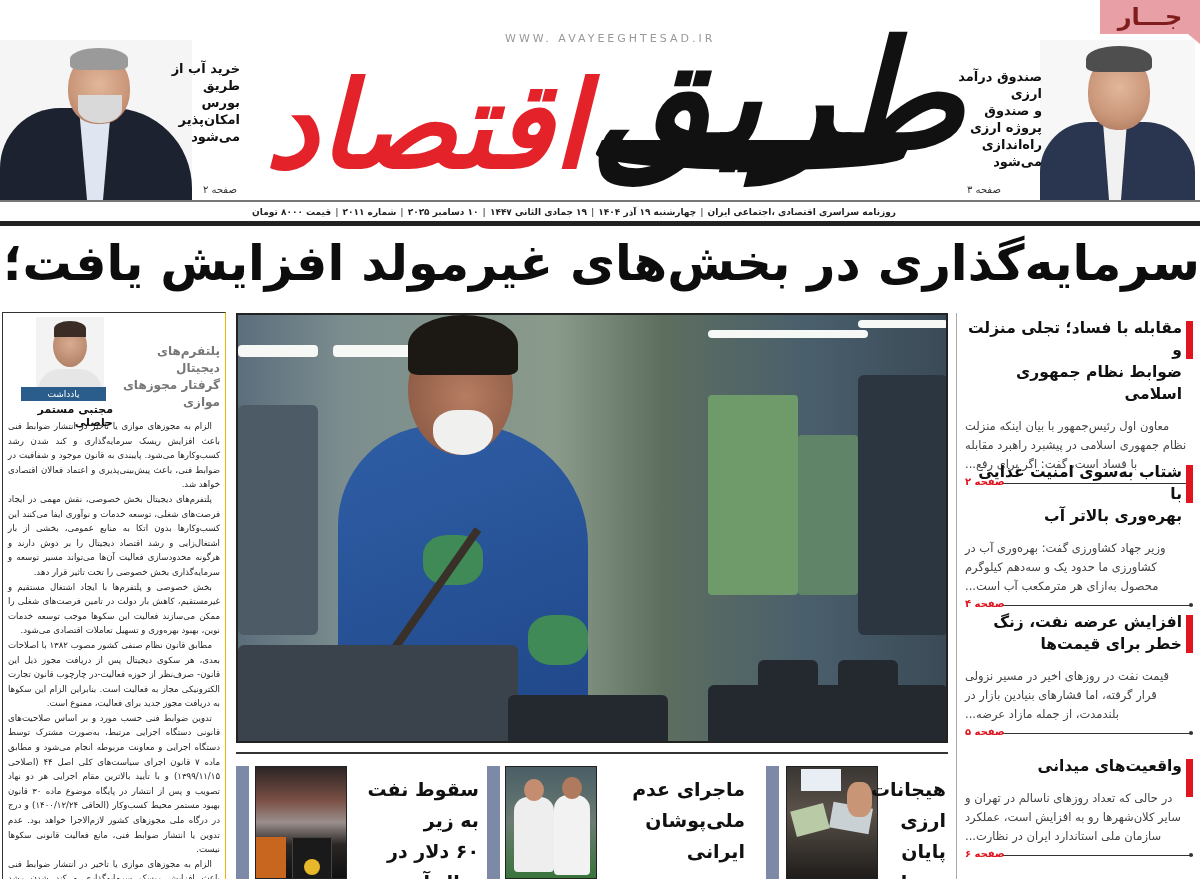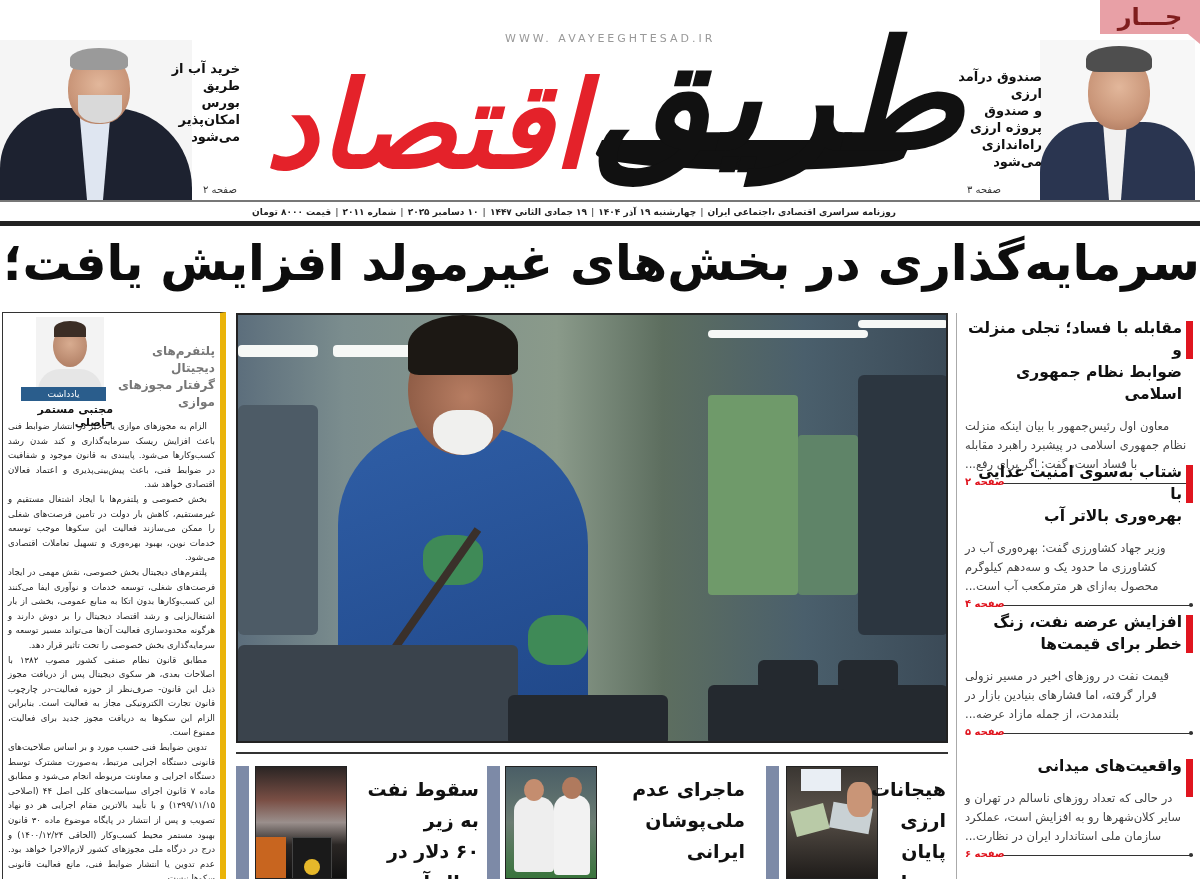--- a/index.html
+++ b/index.html
@@ -30,21 +30,21 @@
   .rule-top { left: 0; top: 200px; width: 1200px; height: 2px; background: #777; }
   .dateline { left: 300px; top: 203px; width: 600px; height: 18px; font-size: 9px; line-height: 18px; color: #222; text-align: right; white-space: nowrap; font-weight: bold; }
   .dateline span { padding: 0 4px; }
   .dateline .sep { color: #555; padding: 0; }
   .rule-thick { left: 0; top: 221px; width: 1200px; height: 5px; background: #222; }
 
   
   .headline { left: 0; top: 228px; width: 1200px; height: 72px; font-size: 49px; line-height: 72px; font-weight: bold; color: #0d0d0d; text-align: center; white-space: nowrap; letter-spacing: -1px; font-family: "DejaVu Sans", sans-serif; }
 
   
-  .editorial { left: 2px; top: 312px; width: 224px; height: 567px; border-left: 1px solid #333; border-right: 6px solid #eab308; border-top: 1px solid #333; padding: 0 5px; }
+  .editorial { left: 2px; top: 312px; width: 224px; height: 567px; border-left: 1px solid #333; border-right: 1px solid #eab308; border-top: 1px solid #333; padding: 0 5px; }
   .ed-head { position: relative; height: 100px; }
   .ed-photo { position: absolute; left: 28px; top: 4px; width: 68px; height: 70px; background: #f3f3f3; overflow: hidden; }
   .ed-photo .face { position: absolute; left: 17px; top: 8px; width: 34px; height: 42px; border-radius: 50%; background: radial-gradient(circle at 50% 45%, #d8ac90, #a9765c); }
   .ed-photo .hair { position: absolute; left: 18px; top: 4px; width: 32px; height: 16px; border-radius: 50% 50% 0 0; background: #3b2d25; }
   .ed-photo .shoulders { position: absolute; left: 2px; top: 52px; width: 64px; height: 22px; border-radius: 30px 30px 0 0; background: #e6e6e6; }
   .ed-tag { position: absolute; left: 13px; top: 74px; width: 85px; height: 14px; background: #2a5d8c; color: #fff; font-size: 9px; text-align: center; line-height: 14px; }
   .ed-author { position: absolute; left: 5px; top: 90px; width: 100px; font-size: 11px; font-weight: bold; text-align: right; }
   .ed-title { position: absolute; right: 0; top: 30px; width: 108px; font-size: 12px; line-height: 17px; color: #777; text-align: right; font-weight: bold; }
   .ed-body { margin-top: 6px; font-size: 8.6px; line-height: 14.6px; text-align: justify; color: #222; }
   .ed-body p { text-indent: 8px; }
@@ -149,22 +149,22 @@
     <div class="ed-photo">
       <div class="shoulders"></div>
       <div class="face"></div>
       <div class="hair"></div>
     </div>
     <div class="ed-tag">یادداشت</div>
     <div class="ed-author">مجتبی مستمر حاصلی</div>
   </div>
   <div class="ed-body">
     <p>الزام به مجوزهای موازی یا تاخیر در انتشار ضوابط فنی باعث افزایش ریسک سرمایه‌گذاری و کند شدن رشد کسب‌وکارها می‌شود. پایبندی به قانون موجود و شفافیت در ضوابط فنی، باعث پیش‌بینی‌پذیری و اعتماد فعالان اقتصادی خواهد شد.</p>
+    <p>پلتفرم‌های دیجیتال بخش خصوصی، نقش مهمی در ایجاد فرصت‌های شغلی، توسعه خدمات و نوآوری ایفا می‌کنند این کسب‌وکارها بدون اتکا به منابع عمومی، بخشی از بار اشتغال‌زایی و رشد اقتصاد دیجیتال را بر دوش دارند و هرگونه محدودسازی فعالیت آن‌ها می‌تواند مسیر توسعه و سرمایه‌گذاری بخش خصوصی را تحت تاثیر قرار دهد.</p>
     <p>بخش خصوصی و پلتفرم‌ها با ایجاد اشتغال مستقیم و غیرمستقیم، کاهش بار دولت در تامین فرصت‌های شغلی را ممکن می‌سازند فعالیت این سکوها موجب توسعه خدمات نوین، بهبود بهره‌وری و تسهیل تعاملات اقتصادی می‌شود.</p>
-    <p>پلتفرم‌های دیجیتال بخش خصوصی، نقش مهمی در ایجاد فرصت‌های شغلی، توسعه خدمات و نوآوری ایفا می‌کنند این کسب‌وکارها بدون اتکا به منابع عمومی، بخشی از بار اشتغال‌زایی و رشد اقتصاد دیجیتال را بر دوش دارند و هرگونه محدودسازی فعالیت آن‌ها می‌تواند مسیر توسعه و سرمایه‌گذاری بخش خصوصی را تحت تاثیر قرار دهد.</p>
     <p>مطابق قانون نظام صنفی کشور مصوب ۱۳۸۲ با اصلاحات بعدی، هر سکوی دیجیتال پس از دریافت مجوز ذیل این قانون- صرف‌نظر از حوزه فعالیت-در چارچوب قانون تجارت الکترونیکی مجاز به فعالیت است. بنابراین الزام این سکوها به دریافت مجوز جدید برای فعالیت، ممنوع است.</p>
     <p>تدوین ضوابط فنی حسب مورد و بر اساس صلاحیت‌های قانونی دستگاه اجرایی مرتبط، به‌صورت مشترک توسط دستگاه اجرایی و معاونت مربوطه انجام می‌شود و مطابق ماده ۷ قانون اجرای سیاست‌های کلی اصل ۴۴ (اصلاحی ۱۳۹۹/۱۱/۱۵) و با تأیید بالاترین مقام اجرایی هر دو نهاد تصویب و پس از انتشار در پایگاه موضوع ماده ۳۰ قانون بهبود مستمر محیط کسب‌وکار (الحاقی ۱۴۰۰/۱۲/۲۴) و درج در درگاه ملی مجوزهای کشور لازم‌الاجرا خواهد بود. عدم تدوین یا انتشار ضوابط فنی، مانع فعالیت قانونی سکوها نیست.</p>
     <p>الزام به مجوزهای موازی یا تاخیر در انتشار ضوابط فنی باعث افزایش ریسک سرمایه‌گذاری و کند شدن رشد کسب‌وکارها می‌شود. پایبندی به قانون موجود و شفافیت در ضوابط فنی...</p>
   </div>
 </div>
 
 <div class="abs main-photo">
   <div class="mp-light" style="left:0; top:30px; width:80px;"></div>
   <div class="mp-light" style="left:95px; top:30px; width:80px;"></div>
   <div class="mp-light" style="left:470px; top:15px; width:160px; height:8px;"></div>

